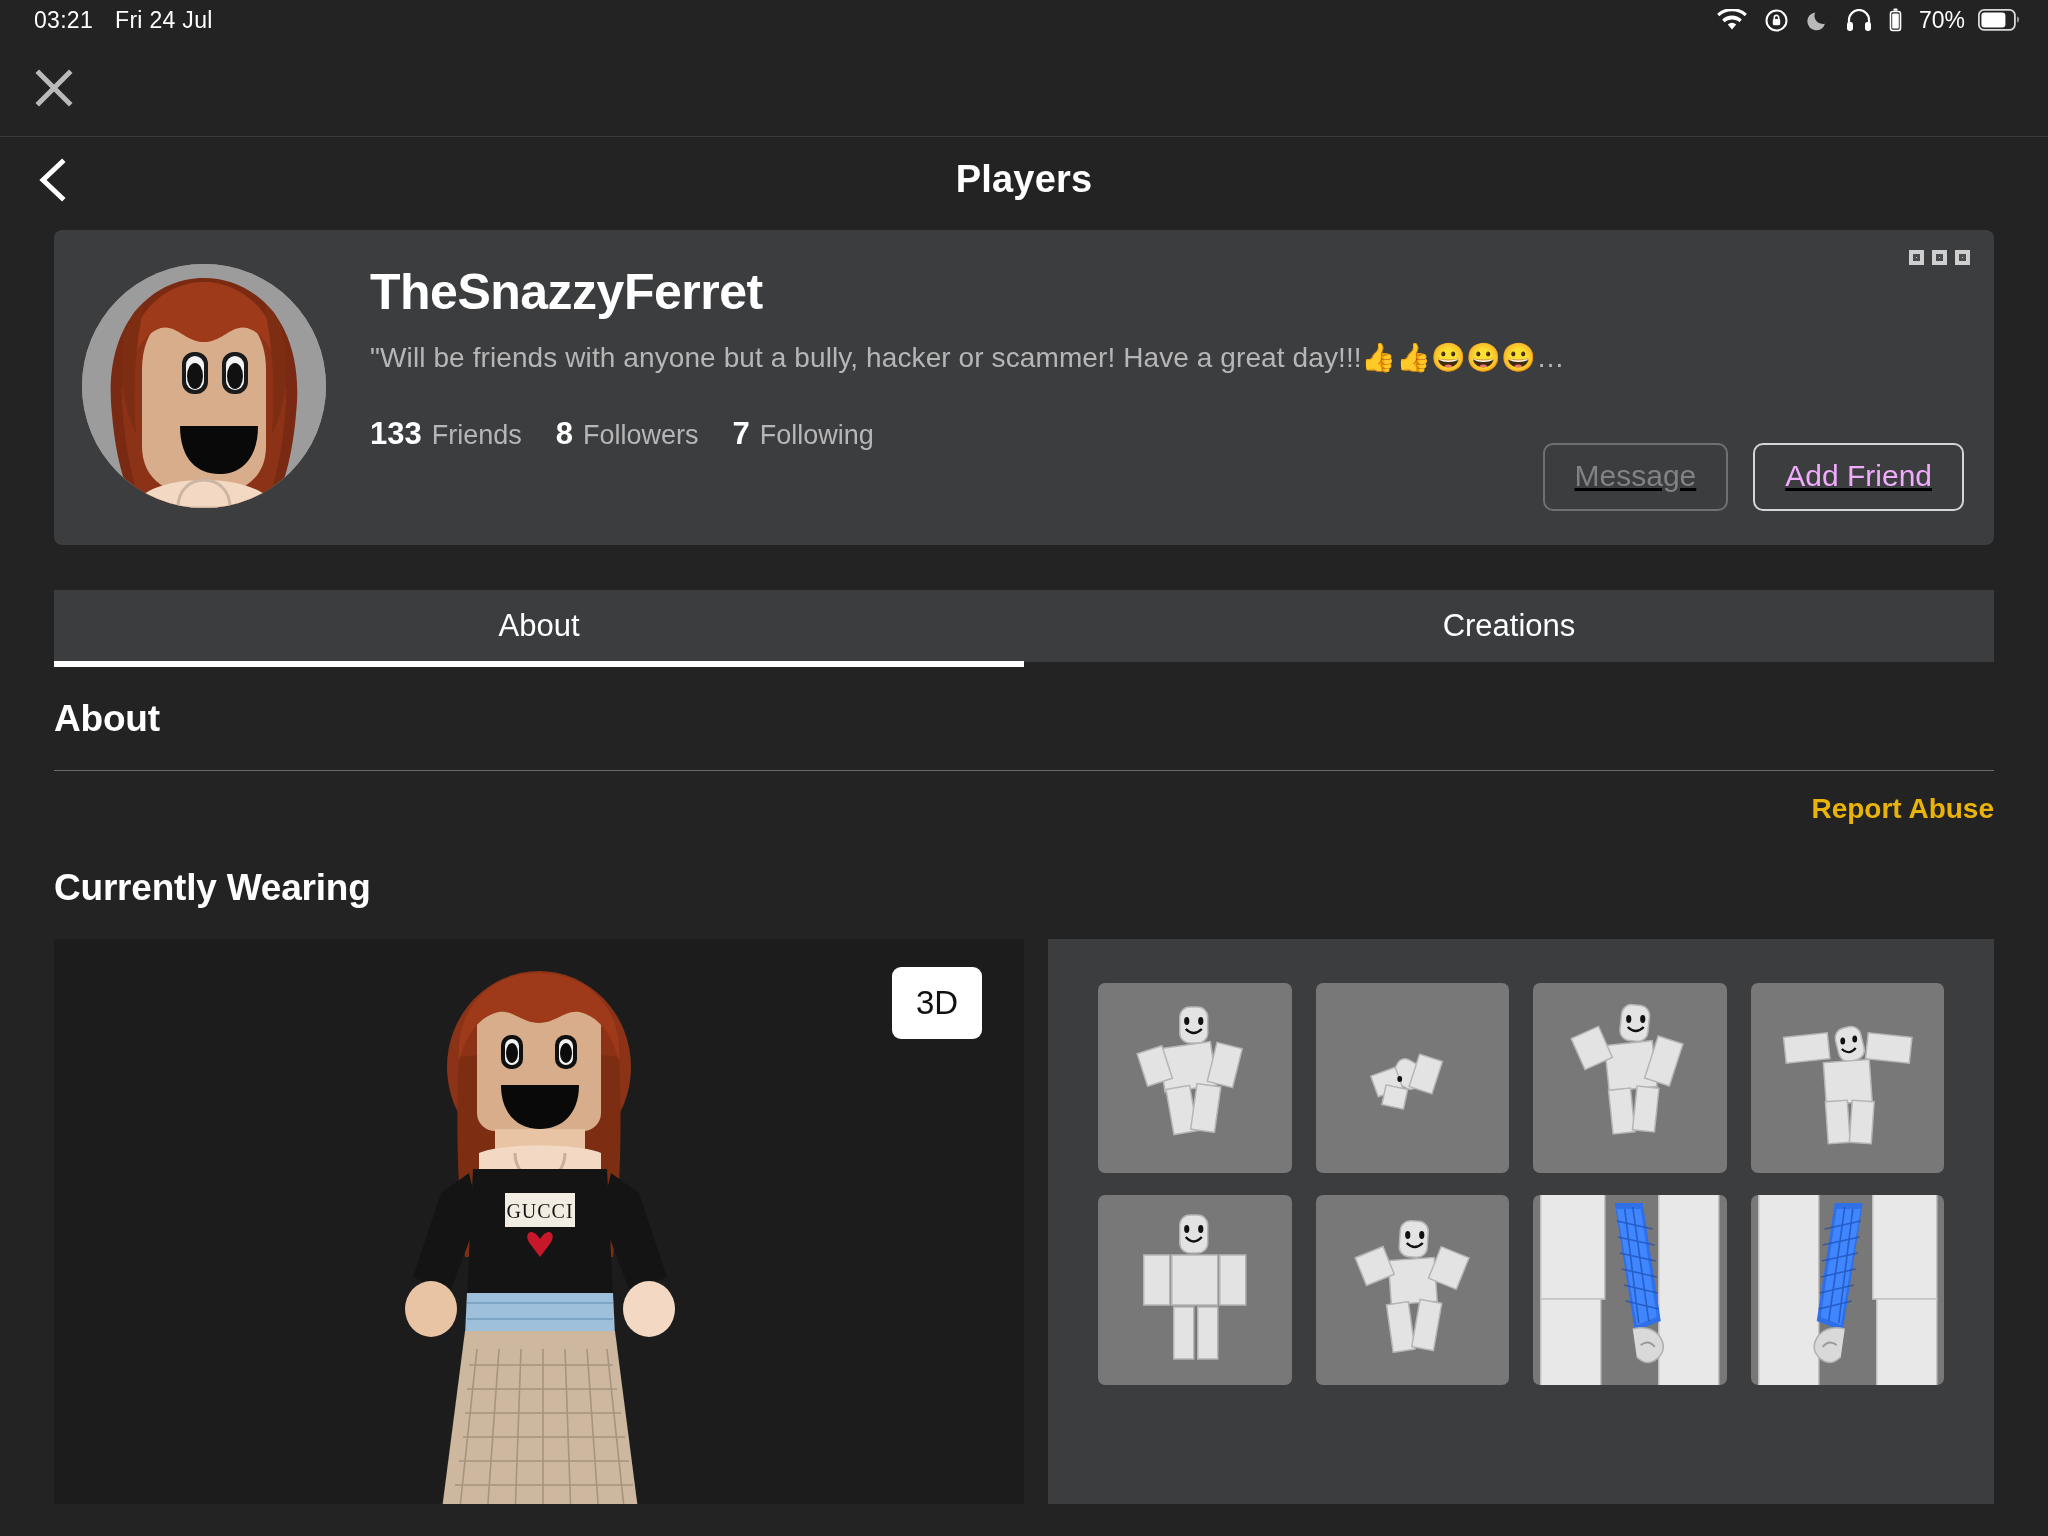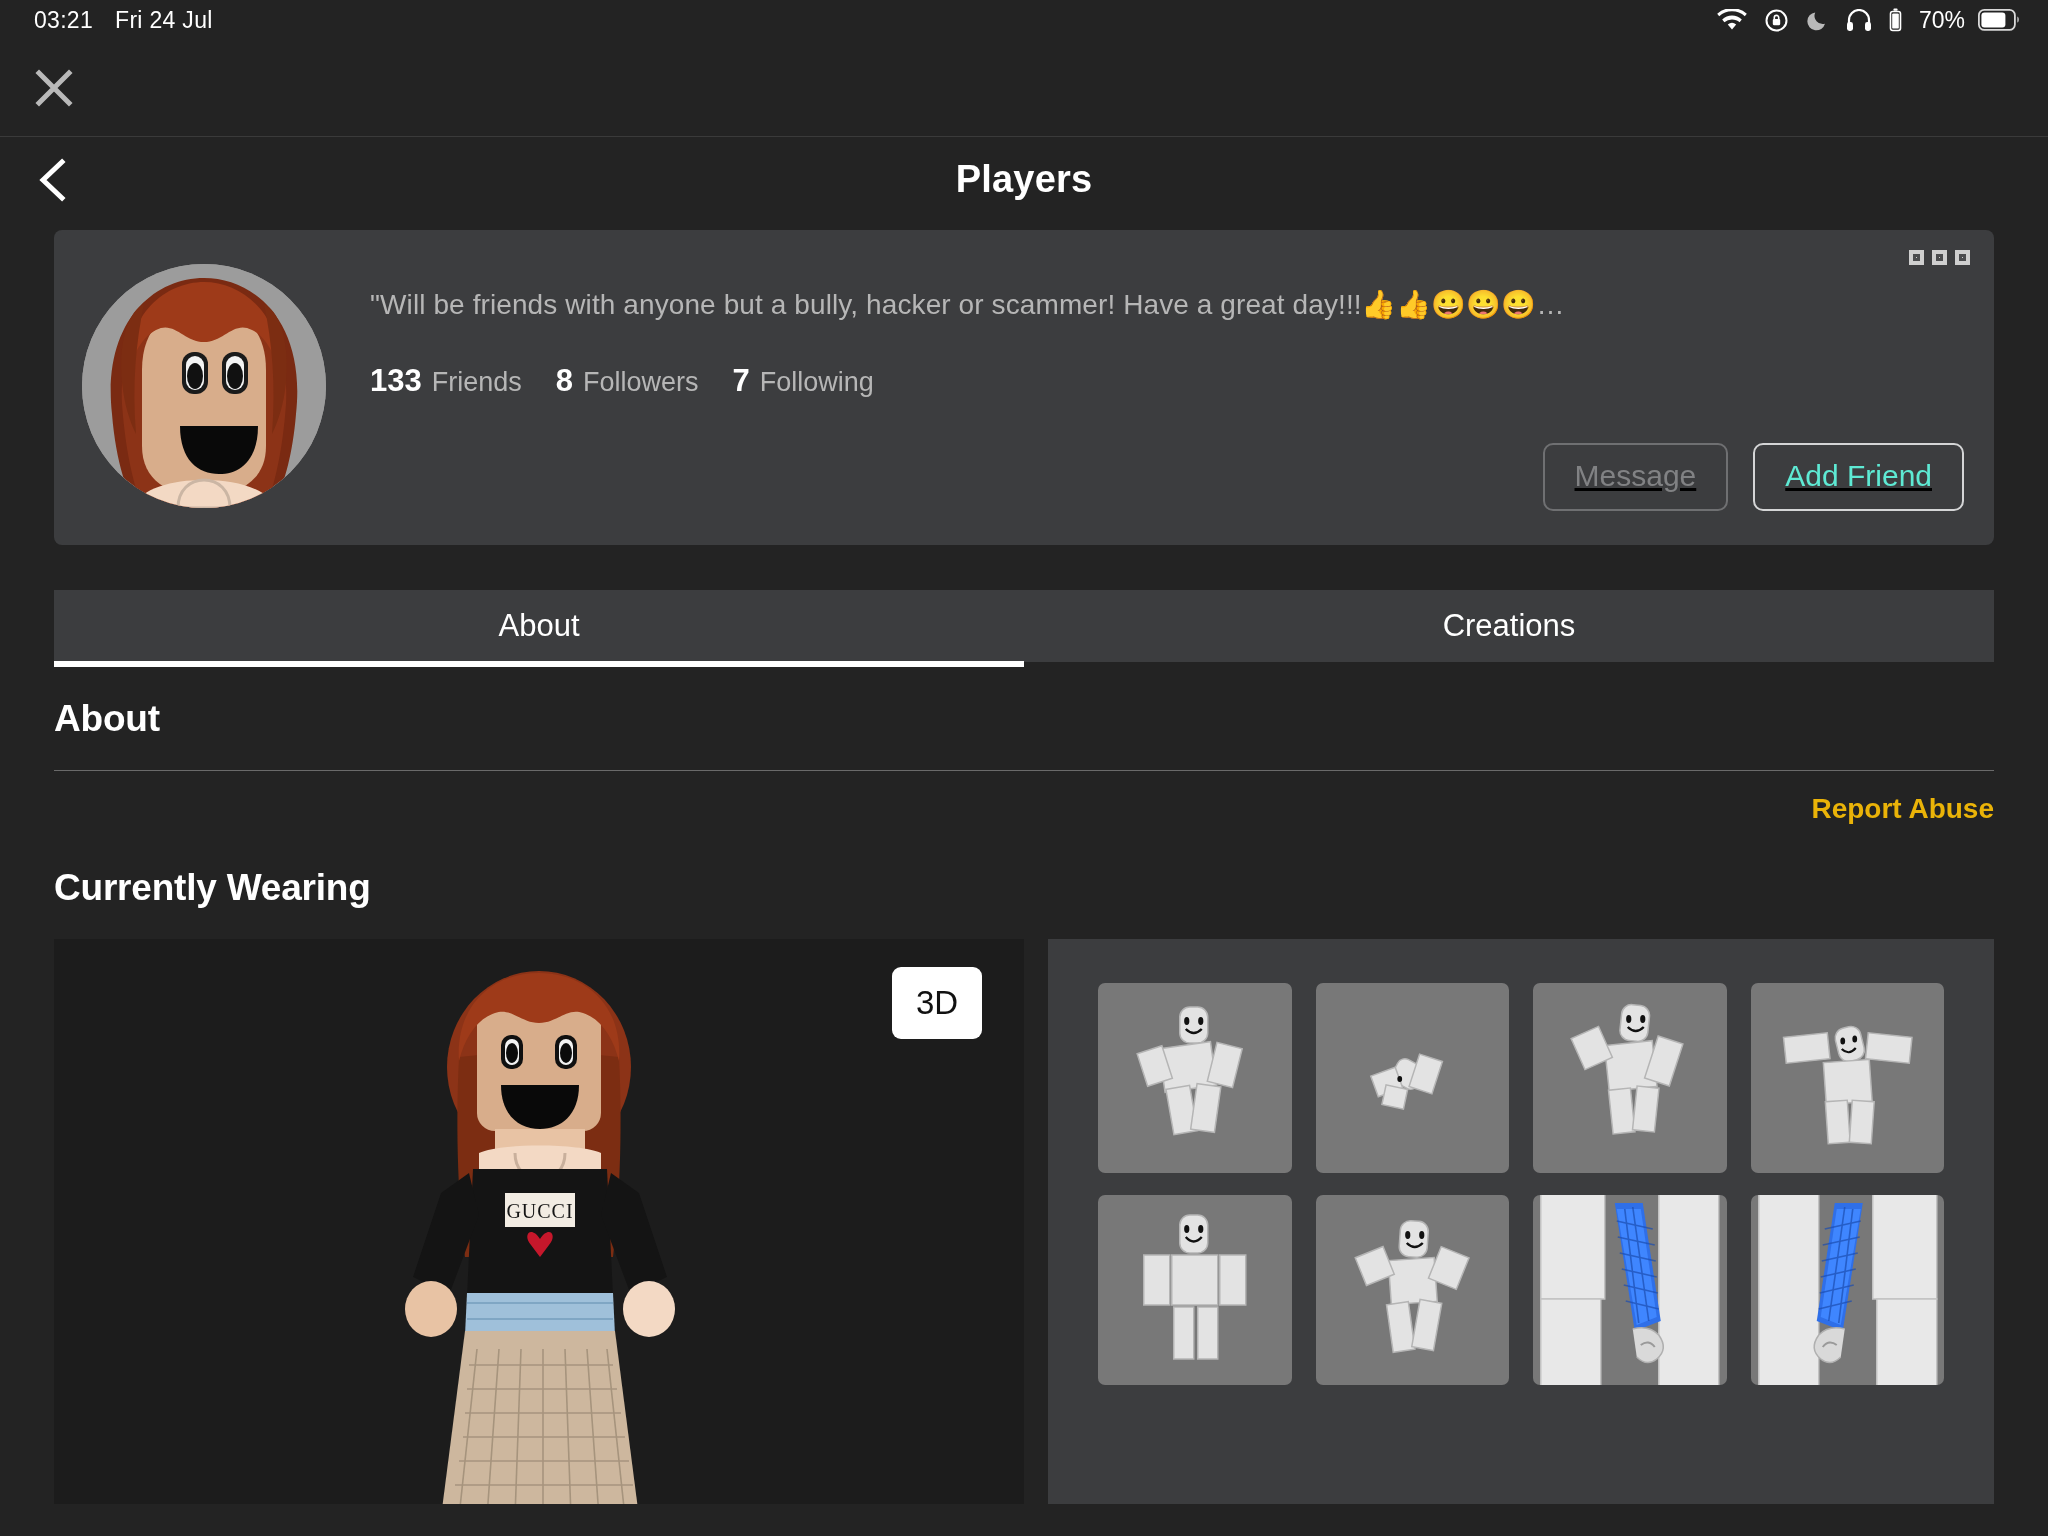--- a/index.html
+++ b/index.html
@@ -112,21 +112,21 @@
   }
   .btn {
     border-radius: 10px;
     font-size: 30px;
     padding: 16px 30px 18px 30px;
     background: transparent;
     line-height: 1;
     cursor: pointer;
   }
   .btn-message { border: 2px solid #6f7072; color: #818284; }
-  .btn-addfriend { border: 2px solid #d4d5d6; color: #5eead4; }
+  .btn-addfriend { border: 2px solid #d4d5d6; color: #f0abfc; }
 
   .card-menu {
     position: absolute; right: 24px; top: 20px;
     display: flex; gap: 8px;
   }
   .card-menu i {
     display: block;
     width: 15px; height: 15px;
     background: #cfcfcf;
     border: 4px solid #cfcfcf;
@@ -333,20 +333,21 @@
       <ellipse cx="153" cy="112" rx="8" ry="13" fill="#111"></ellipse>
 
       <path d="M98 162 L176 162 C176 196 158 210 137 210 C116 210 98 196 98 162 Z" fill="#090909"></path>
 
       <path d="M48 244 C60 224 90 216 122 216 C154 216 184 224 196 244 Z" fill="#f3d9c4"></path>
       <path d="M96 244 C96 226 108 216 122 216 C136 216 148 226 148 244 Z" fill="none" stroke="#cbb6a4" stroke-width="3"></path>
     </svg>
   </div>
 
   <div class="profile-main">
+    <div class="username">TheSnazzyFerret</div>
     <div class="bio">"Will be friends with anyone but a bully, hacker or scammer! Have a great day!!!👍👍😀😀😀…</div>
 
     <div class="stats">
       <div class="stat">
         <span class="stat-num">133</span>
         <span class="stat-lbl">Friends</span>
       </div>
       <div class="stat">
         <span class="stat-num">8</span>
         <span class="stat-lbl">Followers</span>

